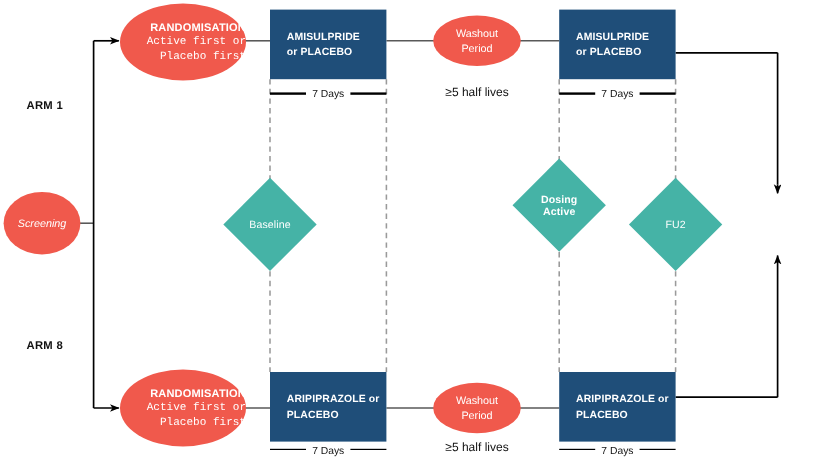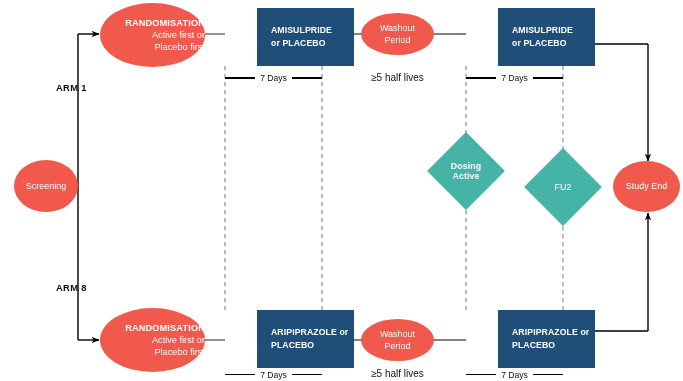--- a/index.html
+++ b/index.html
@@ -33,21 +33,20 @@
     text-align: center;
     box-sizing: border-box;
     color: #ffffff;
   }
   .ellipse {
     background: #F0594C;
     border-radius: 50%;
   }
   .rect {
     background: #1F4E79;
-    margin-left: 32px;
   }
   .diamond-wrap {
     position: absolute;
     display: flex;
     align-items: center;
     justify-content: center;
   }
   .diamond-shape {
     position: absolute;
     left: 50%;
@@ -66,20 +65,21 @@
   .rand-title {
     font-weight: bold;
     font-size: 9.2px;
     letter-spacing: .15px;
     line-height: 1.32;
   }
   .rand-sub {
     font-size: 9.2px;
     line-height: 1.32;
     font-weight: normal;
+    font-family: Liberation Mono, monospace;
   }
   .rand-inner {
     width: 100%;
     text-align: right;
     padding-left: 16px;
     box-sizing: border-box;
   }
   .ell-label {
     font-size: 9px;
     line-height: 1.35;
@@ -93,21 +93,20 @@
     font-size: 8.7px;
     line-height: 1.45;
     letter-spacing: .1px;
   }
   .arm-label {
     position: absolute;
     font-weight: bold;
     font-size: 9.4px;
     color: #111111;
     letter-spacing: .3px;
-    margin-left: 34px;
   }
   .caption {
     position: absolute;
     font-size: 10px;
     color: #111111;
     text-align: center;
     white-space: nowrap;
   }
   .duration {
     position: absolute;
@@ -175,21 +174,21 @@
       <line x1="225" y1="66" x2="225" y2="310"></line>
       <line x1="322" y1="66" x2="322" y2="310"></line>
       <line x1="466" y1="66" x2="466" y2="310"></line>
       <line x1="563" y1="66" x2="563" y2="310"></line>
     </g>
   </svg>
 
   <div class="arm-label" style="left:22px; top:82px;">ARM 1</div>
   <div class="arm-label" style="left:22px; top:282px;">ARM 8</div>
 
-  <div class="node ellipse" style="left:14px; top:160px; width:64px; height:52px;">
+  <div class="node ellipse" style="left:3px; top:160px; width:64px; height:52px;font-style:italic;">
     <div class="ell-label">Screening</div>
   </div>
 
   <div class="node ellipse" style="left:100px; top:3px; width:105px; height:64px;">
     <div class="rand-inner">
       <div class="rand-title">RANDOMISATION</div>
       <div class="rand-sub">Active first or</div>
       <div class="rand-sub">Placebo first</div>
     </div>
   </div>
@@ -217,40 +216,43 @@
       <div>AMISULPRIDE</div>
       <div>or PLACEBO</div>
     </div>
   </div>
   <div class="duration" style="left:466px; top:71px; width:97px; height:14px;">
     <span class="bar"></span>
     <span>7 Days</span>
     <span class="bar"></span>
   </div>
 
+  <div class="diamond-wrap" style="left:186px; top:148px; width:78px; height:78px;">
+    <div class="diamond-shape" style="width:55px; height:55px;"></div>
+    <div class="diamond-label" style="font-size:8.8px;">
+      <div>Baseline</div>
+    </div>
+  </div>
 
 
   <div class="diamond-wrap" style="left:427px; top:132px; width:78px; height:78px;font-weight:bold;">
     <div class="diamond-shape" style="width:55px; height:55px;"></div>
     <div class="diamond-label" style="font-size:8.8px;">
       <div>Dosing</div>
       <div>Active</div>
     </div>
   </div>
 
   <div class="diamond-wrap" style="left:524px; top:148px; width:78px; height:78px;">
     <div class="diamond-shape" style="width:55px; height:55px;"></div>
     <div class="diamond-label" style="font-size:8.8px;">
       <div>FU2</div>
     </div>
   </div>
 
-  <div class="node ellipse" style="left:613px; top:161px; width:67px; height:51px;">
-    <div class="ell-label">Study End</div>
-  </div>
 
   <div class="node ellipse" style="left:100px; top:308px; width:105px; height:64px;">
     <div class="rand-inner">
       <div class="rand-title">RANDOMISATION</div>
       <div class="rand-sub">Active first or</div>
       <div class="rand-sub">Placebo first</div>
     </div>
   </div>
 
   <div class="node rect" style="left:225px; top:310px; width:97px; height:58px;">

